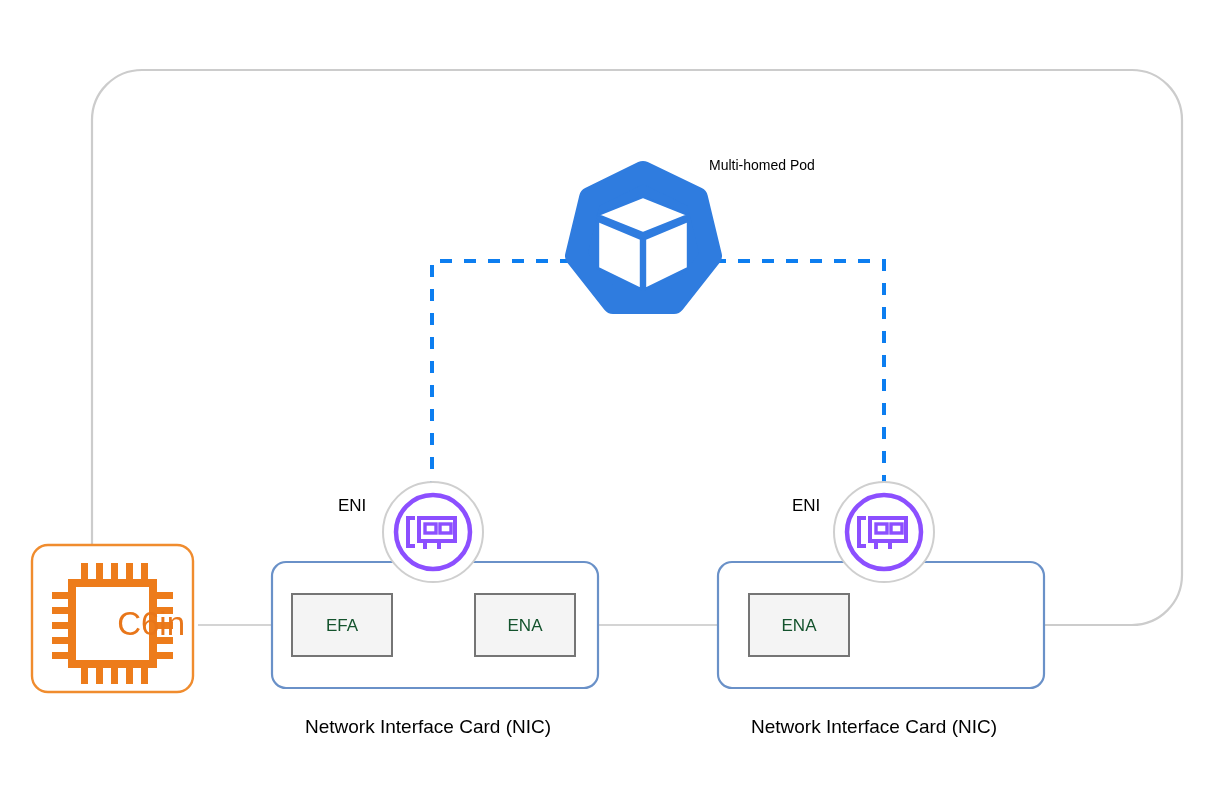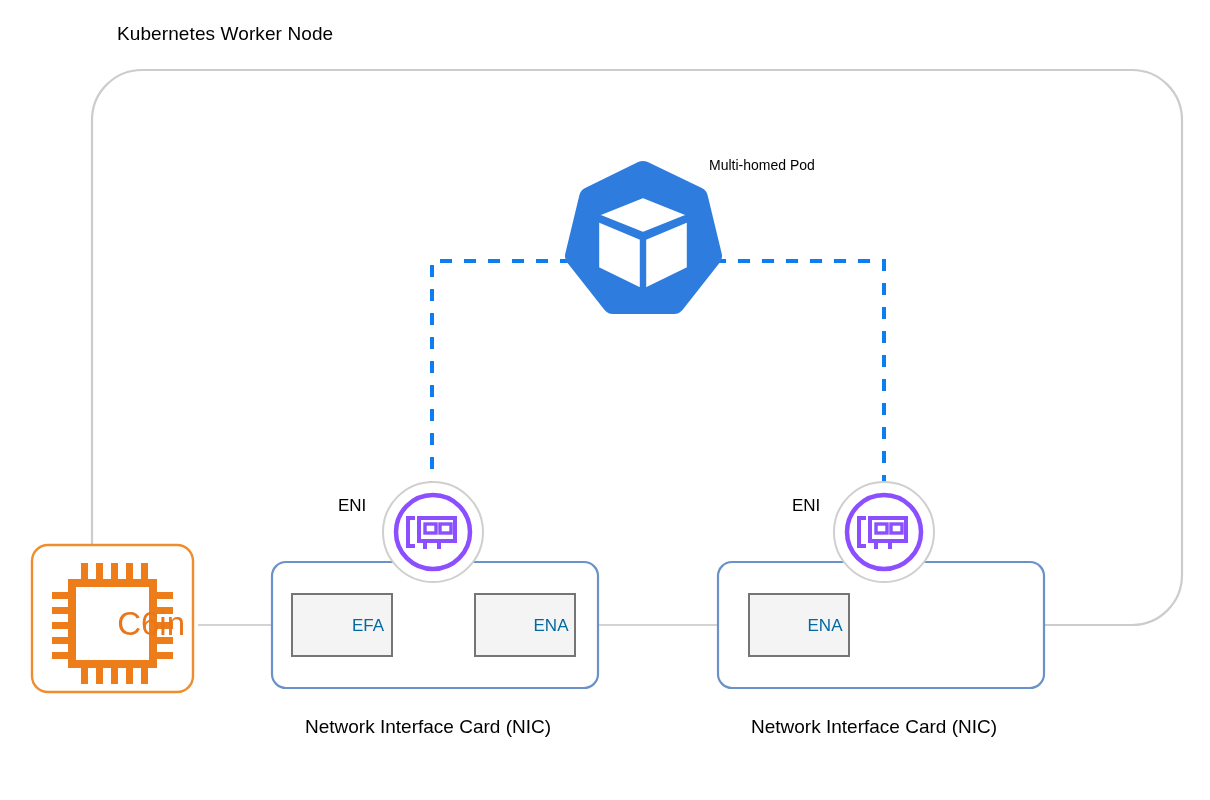--- a/index.html
+++ b/index.html
@@ -58,25 +58,24 @@
     font-size: 19px;
   }
   #nic-label-right {
     left: 751px;
     top: 717px;
     font-size: 19px;
   }
   .inner-box-label {
     position: absolute;
     font-size: 17px;
-    color: #0369a1;
+    color: #14532d;
     font-family: "Liberation Sans", sans-serif;
     text-align: center;
     line-height: 1;
-    margin-left: 26px;
   }
   #efa-label { left: 292px; top: 617px; width: 100px; }
   #ena-label-left { left: 475px; top: 617px; width: 100px; }
   #ena-label-right { left: 749px; top: 617px; width: 100px; }
   #chip-text {
     position: absolute;
     left: 40px;
     top: 607px;
     width: 145px;
     text-align: right;
@@ -196,21 +195,20 @@
         <rect x="157" y="592" width="16" height="7"></rect>
         <rect x="157" y="607" width="16" height="7"></rect>
         <rect x="157" y="622" width="16" height="7"></rect>
         <rect x="157" y="637" width="16" height="7"></rect>
         <rect x="157" y="652" width="16" height="7"></rect>
       </g>
     </g>
 
   </svg>
 
-  <div class="lbl" id="node-title">Kubernetes Worker Node</div>
 
   <div class="lbl" id="pod-label">Multi-homed Pod</div>
 
   <div class="lbl" id="eni-label-left">ENI</div>
 
   <div class="lbl" id="eni-label-right">ENI</div>
 
   <div class="lbl" id="nic-label-left">Network Interface Card (NIC)</div>
 
   <div class="lbl" id="nic-label-right">Network Interface Card (NIC)</div>

